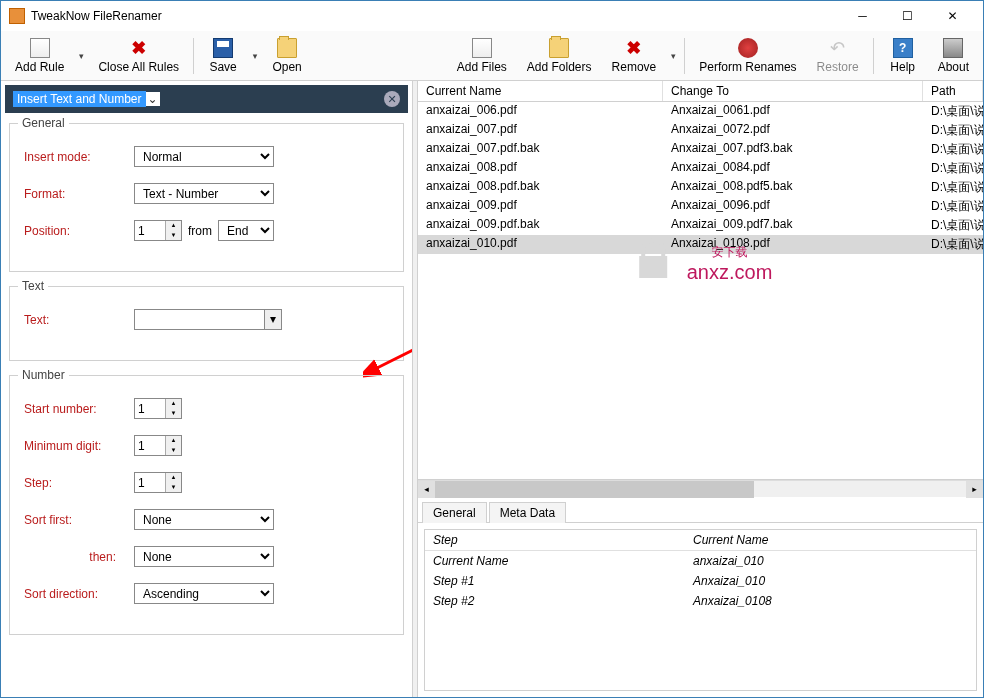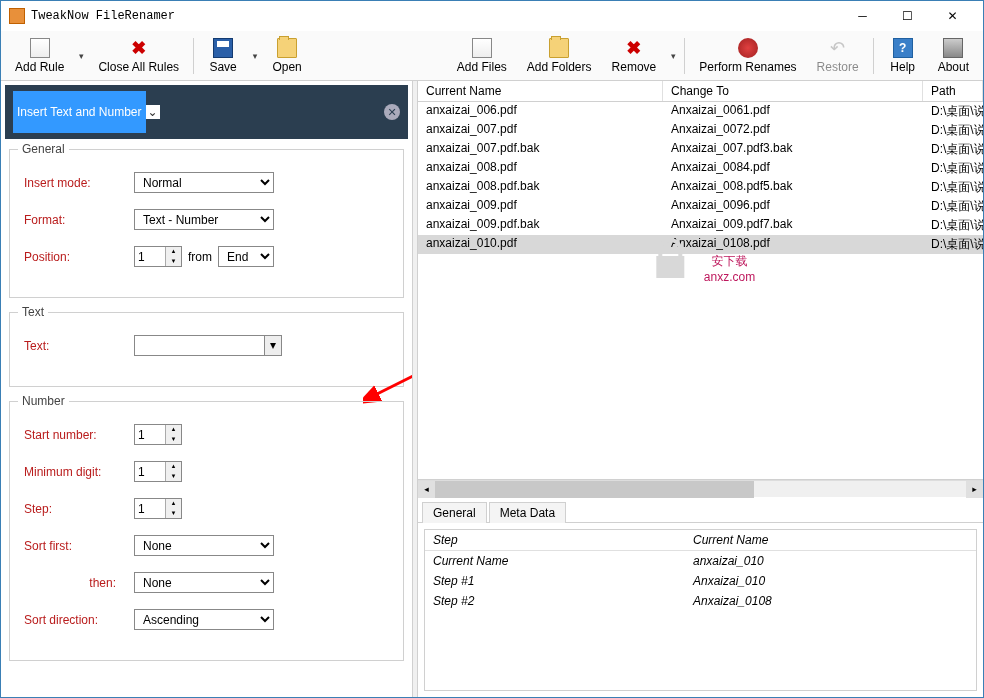--- a/index.html
+++ b/index.html
@@ -1,36 +1,36 @@
 <!DOCTYPE html>
 <html><head>
 <meta charset="utf-8">
 <style>
 * { box-sizing: border-box; font-family: 'Segoe UI', Tahoma, sans-serif; font-size: 12px; }
 body { margin: 0; padding: 0; background: #fff; }
 .window { width: 984px; height: 698px; border: 1px solid #3a7fb5; position: relative; background: #fff; overflow: hidden; }
 .titlebar { height: 30px; background: #fff; display: flex; align-items: center; padding: 0 8px; }
 .titlebar .app-icon { width: 16px; height: 16px; background: #e8903a; border: 1px solid #c06000; margin-right: 6px; }
-.titlebar .title { flex: 1; font-family: Liberation Mono, monospace; }
+.titlebar .title { flex: 1; }
 .winbtns { display: flex; }
 .winbtn { width: 45px; height: 28px; display: flex; align-items: center; justify-content: center; }
 .toolbar { height: 50px; border-bottom: 1px solid #d0d0d0; display: flex; align-items: center; padding: 0 4px; gap: 0; background: #fafafa; }
 .tbtn { display: flex; flex-direction: column; align-items: center; justify-content: center; padding: 2px 10px; height: 46px; cursor: pointer; min-width: 50px; }
 .tbtn .ico { width: 20px; height: 20px; margin-bottom: 2px; }
 .tdrop { width: 14px; height: 46px; display: flex; align-items: center; justify-content: center; cursor: pointer; }
 .tdrop::after { content: '▾'; font-size: 9px; color: #444; }
 .tsep { width: 1px; height: 36px; background: #d0d0d0; margin: 0 4px; align-self: center; }
 .disabled { opacity: 0.45; }
 .body { display: flex; height: calc(100% - 80px); }
 .left-pane { width: 425px; height: 100%; display: flex; }
 .left-content { flex: 1; overflow-y: auto; padding: 4px; }
 .splitter { width: 6px; background: #f0f0f0; cursor: col-resize; border-left: 1px solid #d0d0d0; border-right: 1px solid #d0d0d0; }
 .right-pane { flex: 1; display: flex; flex-direction: column; }
 .rule-header { background: #2b3e50; color: #fff; padding: 6px 8px; display: flex; align-items: center; }
-.rule-header .sel { background: #3399ff; color: #fff; padding: 14px 4px; }
+.rule-header .sel { background: #3399ff; color: #fff; padding: 1px 4px; }
 .rule-header .drop { background: #fff; color: #333; width: 14px; text-align: center; margin-left: 0; }
 .rule-close { width: 16px; height: 16px; border-radius: 50%; background: #aab; color: #2b3e50; display: flex; align-items: center; justify-content: center; font-size: 11px; margin-left: auto; cursor: pointer; }
 .group { border: 1px solid #d0d0d0; margin: 10px 4px 14px 4px; padding: 14px 14px 14px 14px; position: relative; }
 .group-title { position: absolute; top: -8px; left: 8px; background: #fff; padding: 0 4px; color: #444; }
 .row { display: flex; align-items: center; margin: 8px 0 16px 0; }
 .row label { width: 110px; color: #b91c1c; }
 select, input[type=text] { border: 1px solid #888; background: #fff; height: 21px; padding: 1px 4px; }
 .sel-wide { width: 140px; }
 .sel-pos { width: 56px; }
 .numbox { width: 48px; display: inline-flex; border: 1px solid #888; height: 21px; }
@@ -300,21 +300,21 @@
               <div class="col col-change">Anxaizai_0108.pdf</div>
               <div class="col col-path">D:\桌面\说</div>
             </div>
           </div>
         <div class="watermark">
           <svg class="lock" viewBox="0 0 24 24">
               <path fill="#d8d8d8" d="M6 10V7a6 6 0 1112 0v3h1v11H5V10h1zm2 0h8V7a4 4 0 10-8 0v3z"></path>
             </svg>
           <div>
             <div>安下载</div>
-            <div style="font-size:12px">anxz.com</div>
+            <div style="font-size:20px">anxz.com</div>
           </div>
         </div>
       </div>
       <div class="hscroll">
         <div class="sbtn">◂</div>
         <div class="track">
             <div class="thumb"></div>
           </div>
         <div class="sbtn">▸</div>
       </div>

